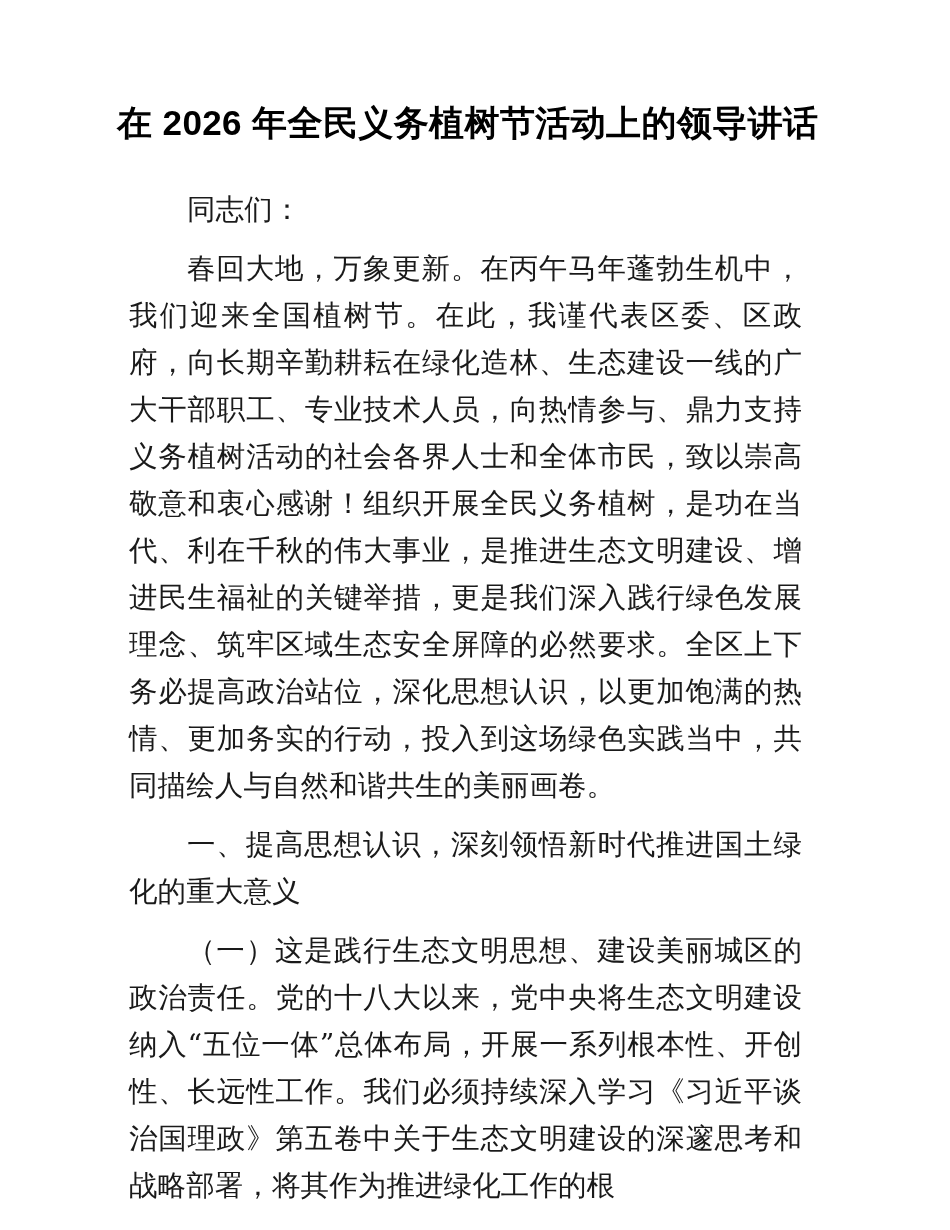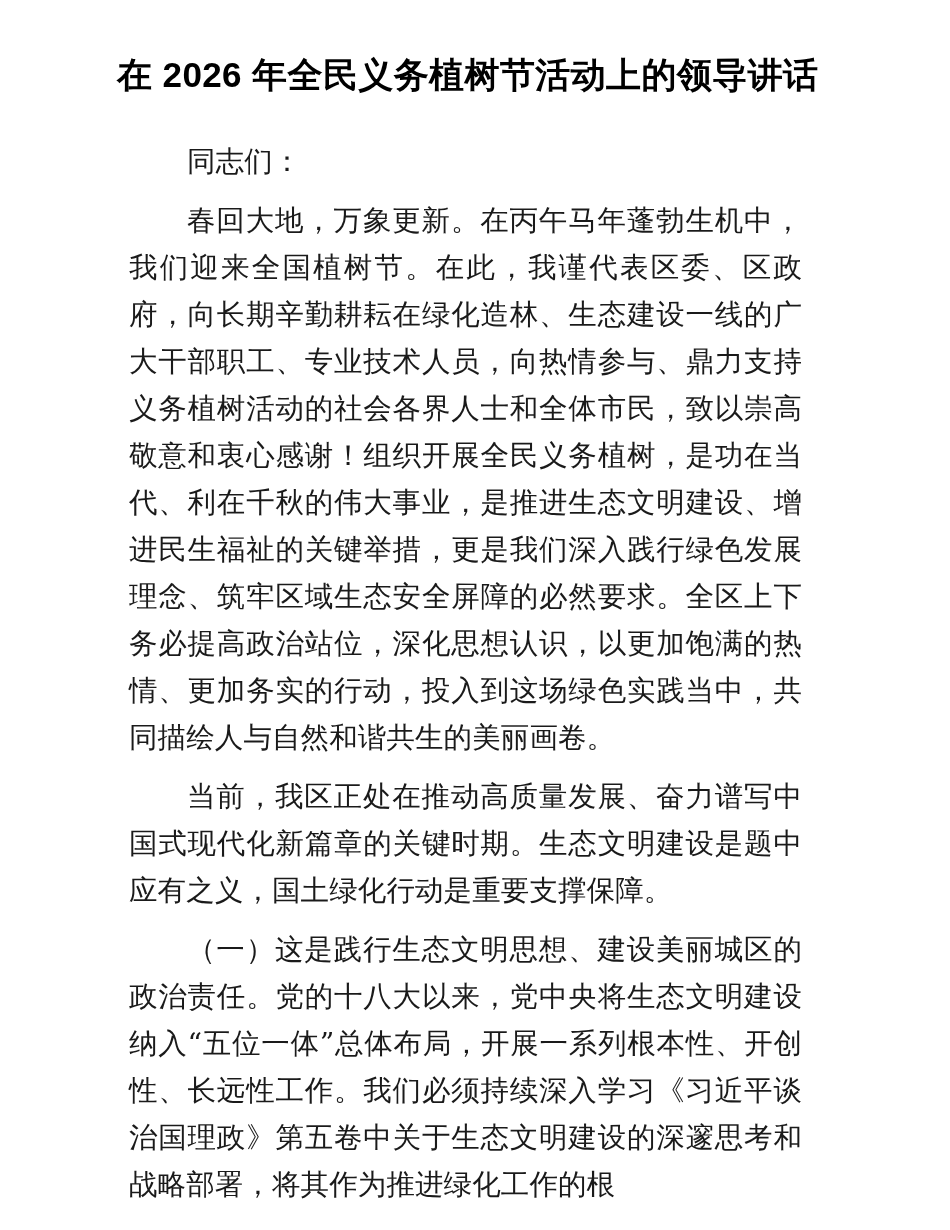--- a/index.html
+++ b/index.html
@@ -32,21 +32,21 @@
 
   .doc-title {
     font-family: "Liberation Sans", "DejaVu Sans", sans-serif;
     font-weight: bold;
     font-size: 35px;
     line-height: 53px;
     text-align: center;
     letter-spacing: 0.4px;
     color: #000000;
     margin: 0;
-    padding-top: 48px;
+    padding-top: 96px;
   }
 
   .doc-title .title-line {
     display: block;
     white-space: nowrap;
   }
 
   .title-line-2 {
     letter-spacing: 1px;
   }
@@ -87,20 +87,20 @@
     <h1 class="doc-title">
       <span class="title-line title-line-1">在 2026 年全民义务植树节活动上的领导讲话</span>
     </h1>
 
     <div class="body-block">
 
       <p class="para indent">同志们：</p>
 
       <p class="para indent">春回大地，万象更新。在丙午马年蓬勃生机中，我们迎来全国植树节。在此，我谨代表区委、区政府，向长期辛勤耕耘在绿化造林、生态建设一线的广大干部职工、专业技术人员，向热情参与、鼎力支持义务植树活动的社会各界人士和全体市民，致以崇高敬意和衷心感谢！组织开展全民义务植树，是功在当代、利在千秋的伟大事业，是推进生态文明建设、增进民生福祉的关键举措，更是我们深入践行绿色发展理念、筑牢区域生态安全屏障的必然要求。全区上下务必提高政治站位，深化思想认识，以更加饱满的热情、更加务实的行动，投入到这场绿色实践当中，共同描绘人与自然和谐共生的美丽画卷。</p>
 
+      <p class="para indent">一、提高思想认识，深刻领悟新时代推进国土绿化的重大意义</p>
 
-      <p class="para indent">当前，我区正处在推动高质量发展、奋力谱写中国式现代化新篇章的关键时期。生态文明建设是题中应有之义，国土绿化行动是重要支撑保障。</p>
 
       <p class="para indent">（一）这是践行生态文明思想、建设美丽城区的政治责任。党的十八大以来，党中央将生态文明建设纳入“五位一体”总体布局，开展一系列根本性、开创性、长远性工作。我们必须持续深入学习《习近平谈治国理政》第五卷中关于生态文明建设的深邃思考和战略部署，将其作为推进绿化工作的根</p>
 
     </div>
   </div>
 </div>
 
 </body></html>

